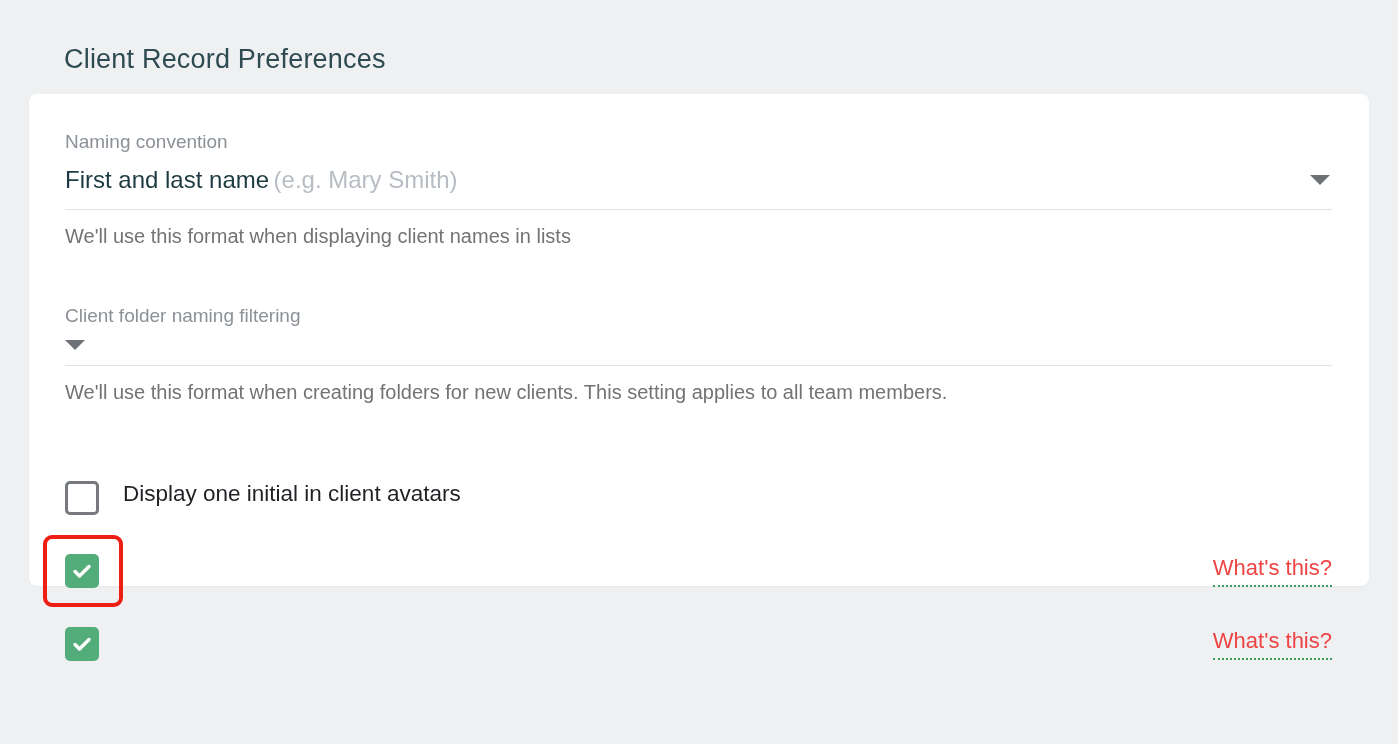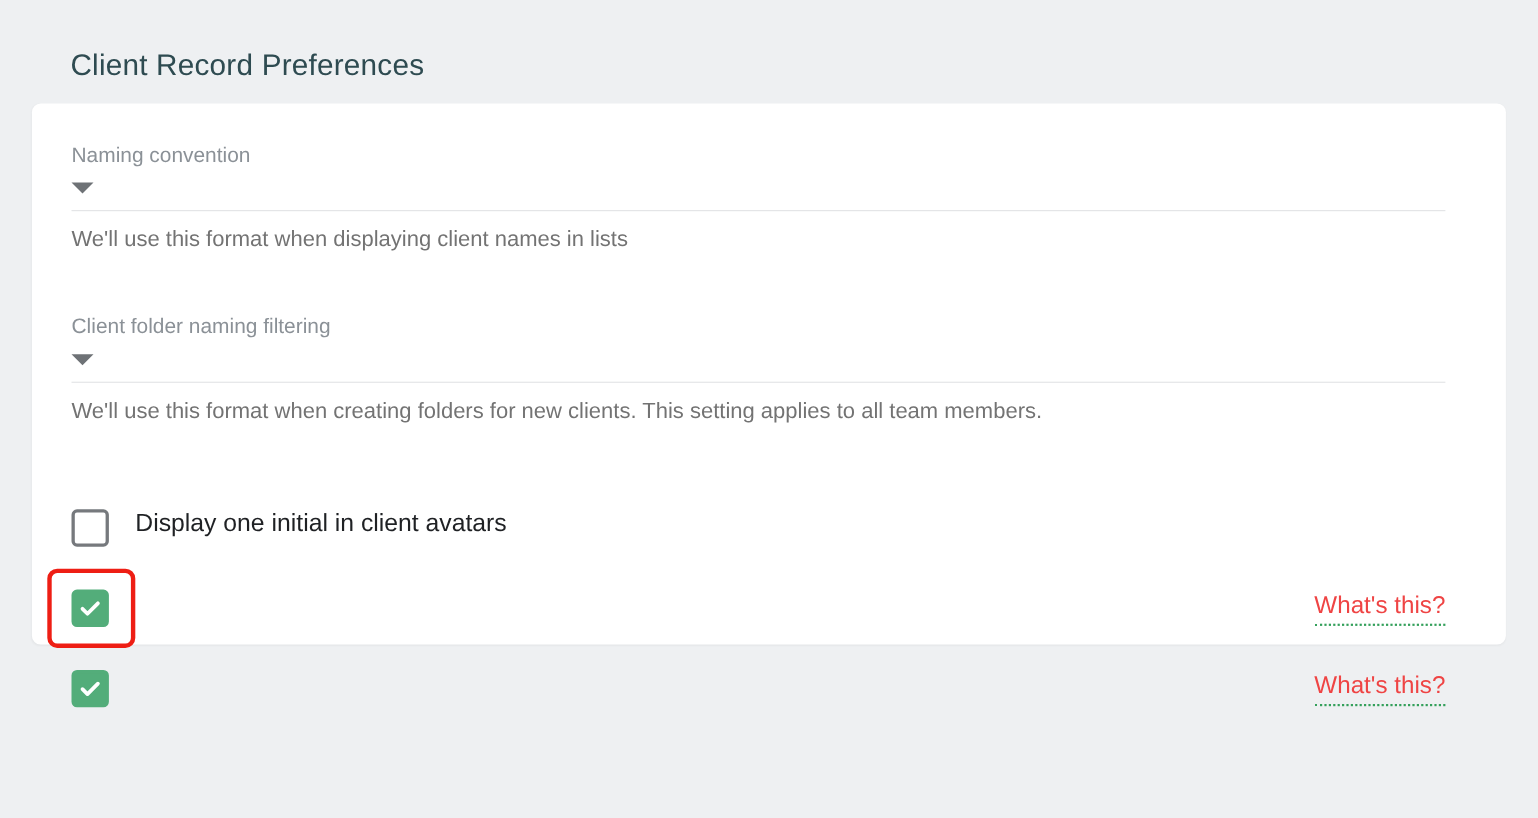--- a/index.html
+++ b/index.html
@@ -14,21 +14,21 @@
     margin: 0 0 19px 35px;
     font-size: 27px;
     font-weight: 400;
     color: #2e4b51;
     letter-spacing: 0.2px;
   }
   .card {
     background: #ffffff;
     border-radius: 8px;
     box-shadow: 0 1px 2px rgba(0,0,0,0.04);
-    padding: 37px 55px 14px 36px;
+    padding: 37px 37px 14px 36px;
     height: 492px;
   }
   
   .field { margin-bottom: 57px; }
   .field-label {
     font-size: 19px;
     color: #8b9197;
     margin-bottom: 13px;
   }
   .select-control {
@@ -117,20 +117,24 @@
 <body>
 
 <div class="page">
   <h1 class="page-title">Client Record Preferences</h1>
 
   <div class="card">
 
     <div class="field">
       <div class="field-label">Naming convention</div>
       <div class="select-control">
+        <div>
+          <span class="select-value">First and last name</span>
+          <span class="select-hint">(e.g. Mary Smith)</span>
+        </div>
         <span class="caret-down"></span>
       </div>
       <div class="field-helper">We'll use this format when displaying client names in lists</div>
     </div>
 
     <div class="field">
       <div class="field-label">Client folder naming filtering</div>
       <div class="select-control">
         <span class="caret-down"></span>
       </div>

